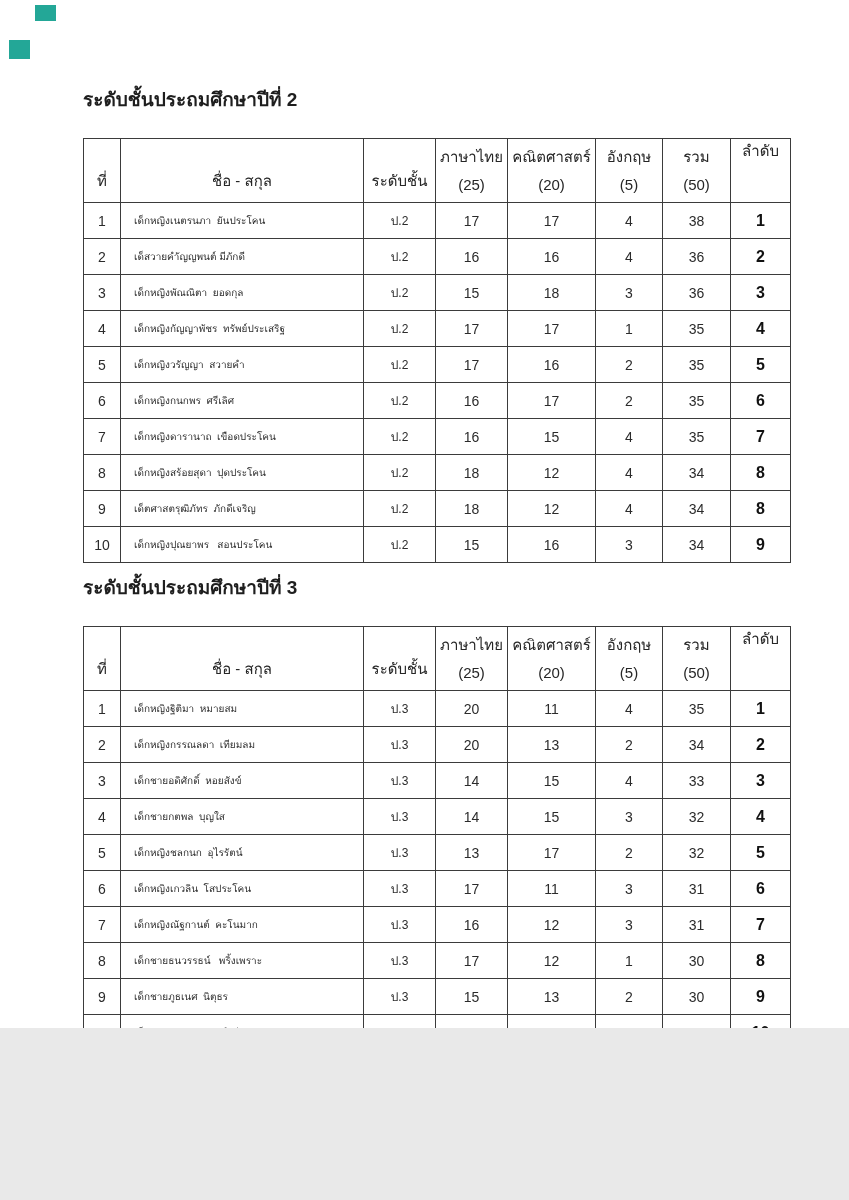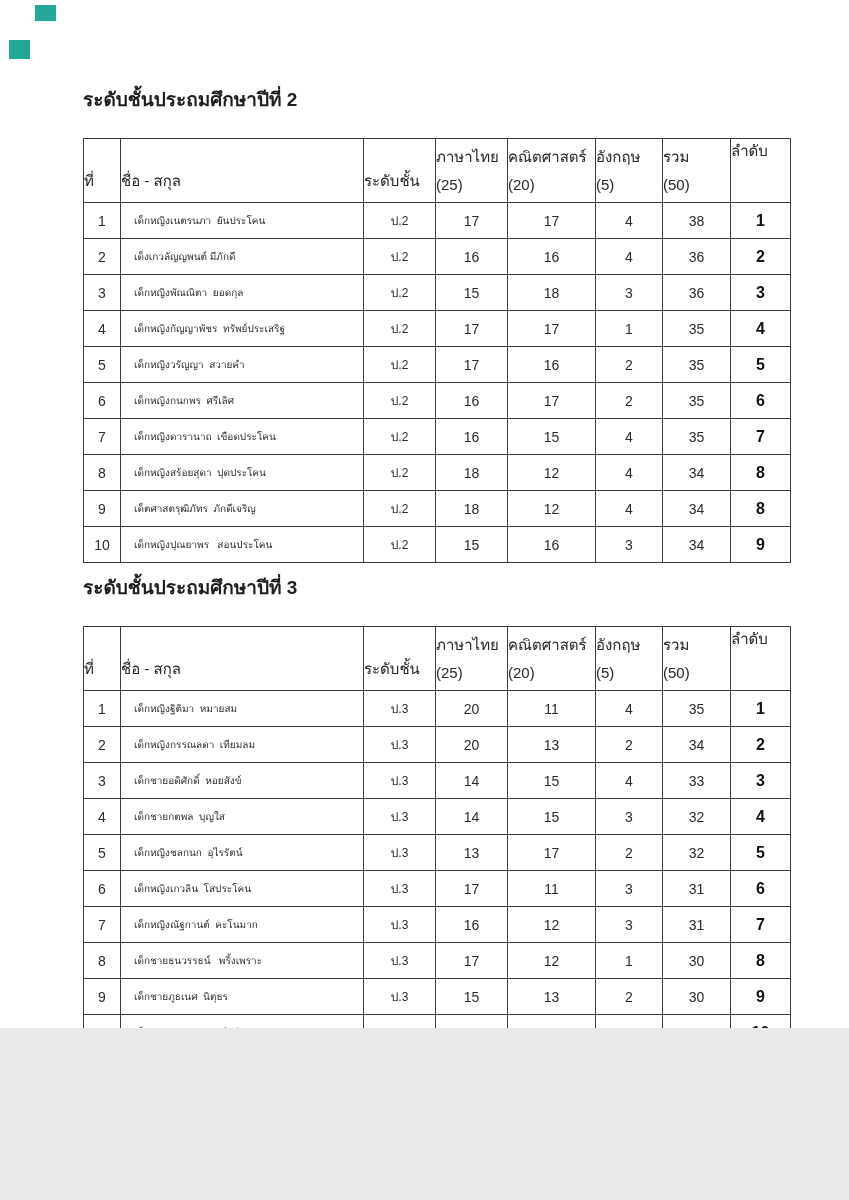--- a/index.html
+++ b/index.html
@@ -21,21 +21,21 @@
     font-weight:bold; color:#1e1e1e;
   }
 
   table.scores {
     border-collapse:collapse; table-layout:fixed; width:707px;
     background:#fff;
   }
   th, td { border:1px solid #3b3b3b; padding:0; }
 
   tr.header-row { height:64px; }
-  th { font-weight:normal; font-size:15px; color:#262626; text-align:left; }
+  th { font-weight:normal; font-size:15px; color:#262626; text-align:center; }
   th.hd-bottom { vertical-align:bottom; padding-bottom:9px; }
   th.hd-top    { vertical-align:top;    }
   th.hd-subj   { vertical-align:top;    padding-top:4px; }
   th.hd-subj div { line-height:28px; }
 
   tbody tr { height:36px; }
   td { text-align:center; font-size:14px; color:#2b2b2b; }
   td.cell-name {
     text-align:left; padding-left:13px; font-size:10px;
     white-space:pre; overflow:hidden;
@@ -95,21 +95,21 @@
             <td class="cell-name">เด็กหญิงเนตรนภา  ยันประโคน</td>
             <td class="cell-level">ป.2</td>
             <td class="cell-thai">17</td>
             <td class="cell-math">17</td>
             <td class="cell-english">4</td>
             <td class="cell-total">38</td>
             <td class="cell-rank">1</td>
           </tr>
           <tr>
             <td class="cell-no">2</td>
-            <td class="cell-name">เด็งเกวลัญญพนต์ มีภักดี</td>
+            <td class="cell-name">เด็สวายคำัญญพนต์ มีภักดี</td>
             <td class="cell-level">ป.2</td>
             <td class="cell-thai">16</td>
             <td class="cell-math">16</td>
             <td class="cell-english">4</td>
             <td class="cell-total">36</td>
             <td class="cell-rank">2</td>
           </tr>
           <tr>
             <td class="cell-no">3</td>
             <td class="cell-name">เด็กหญิงพัณณิตา  ยอดกุล</td>

